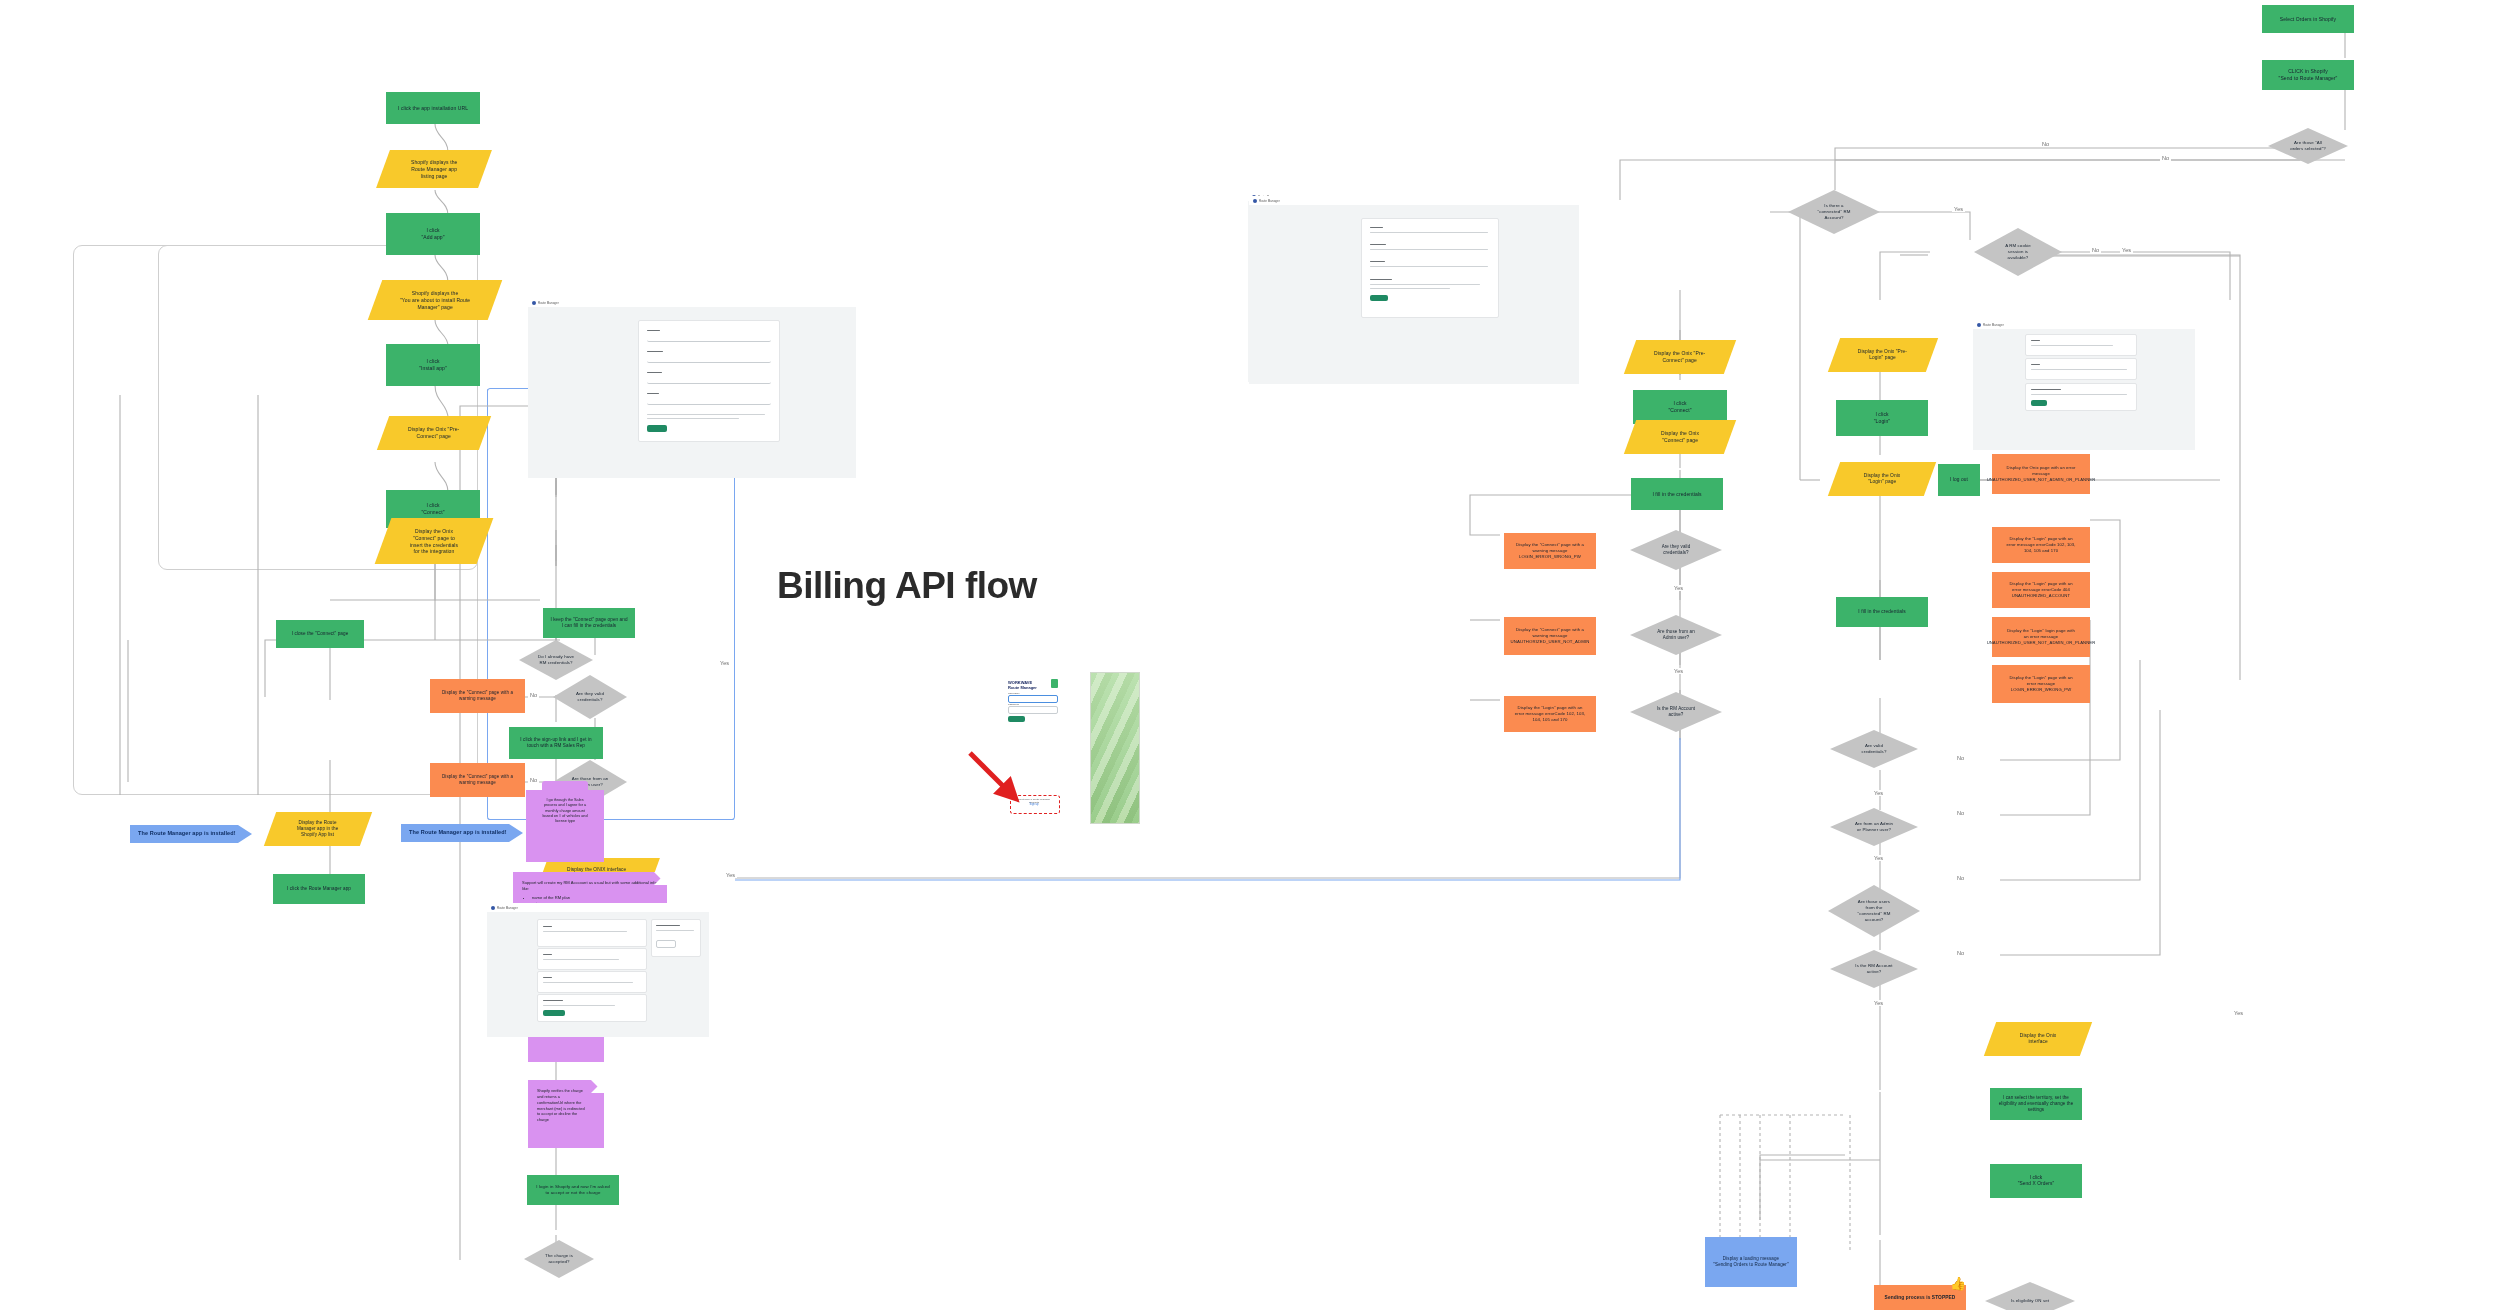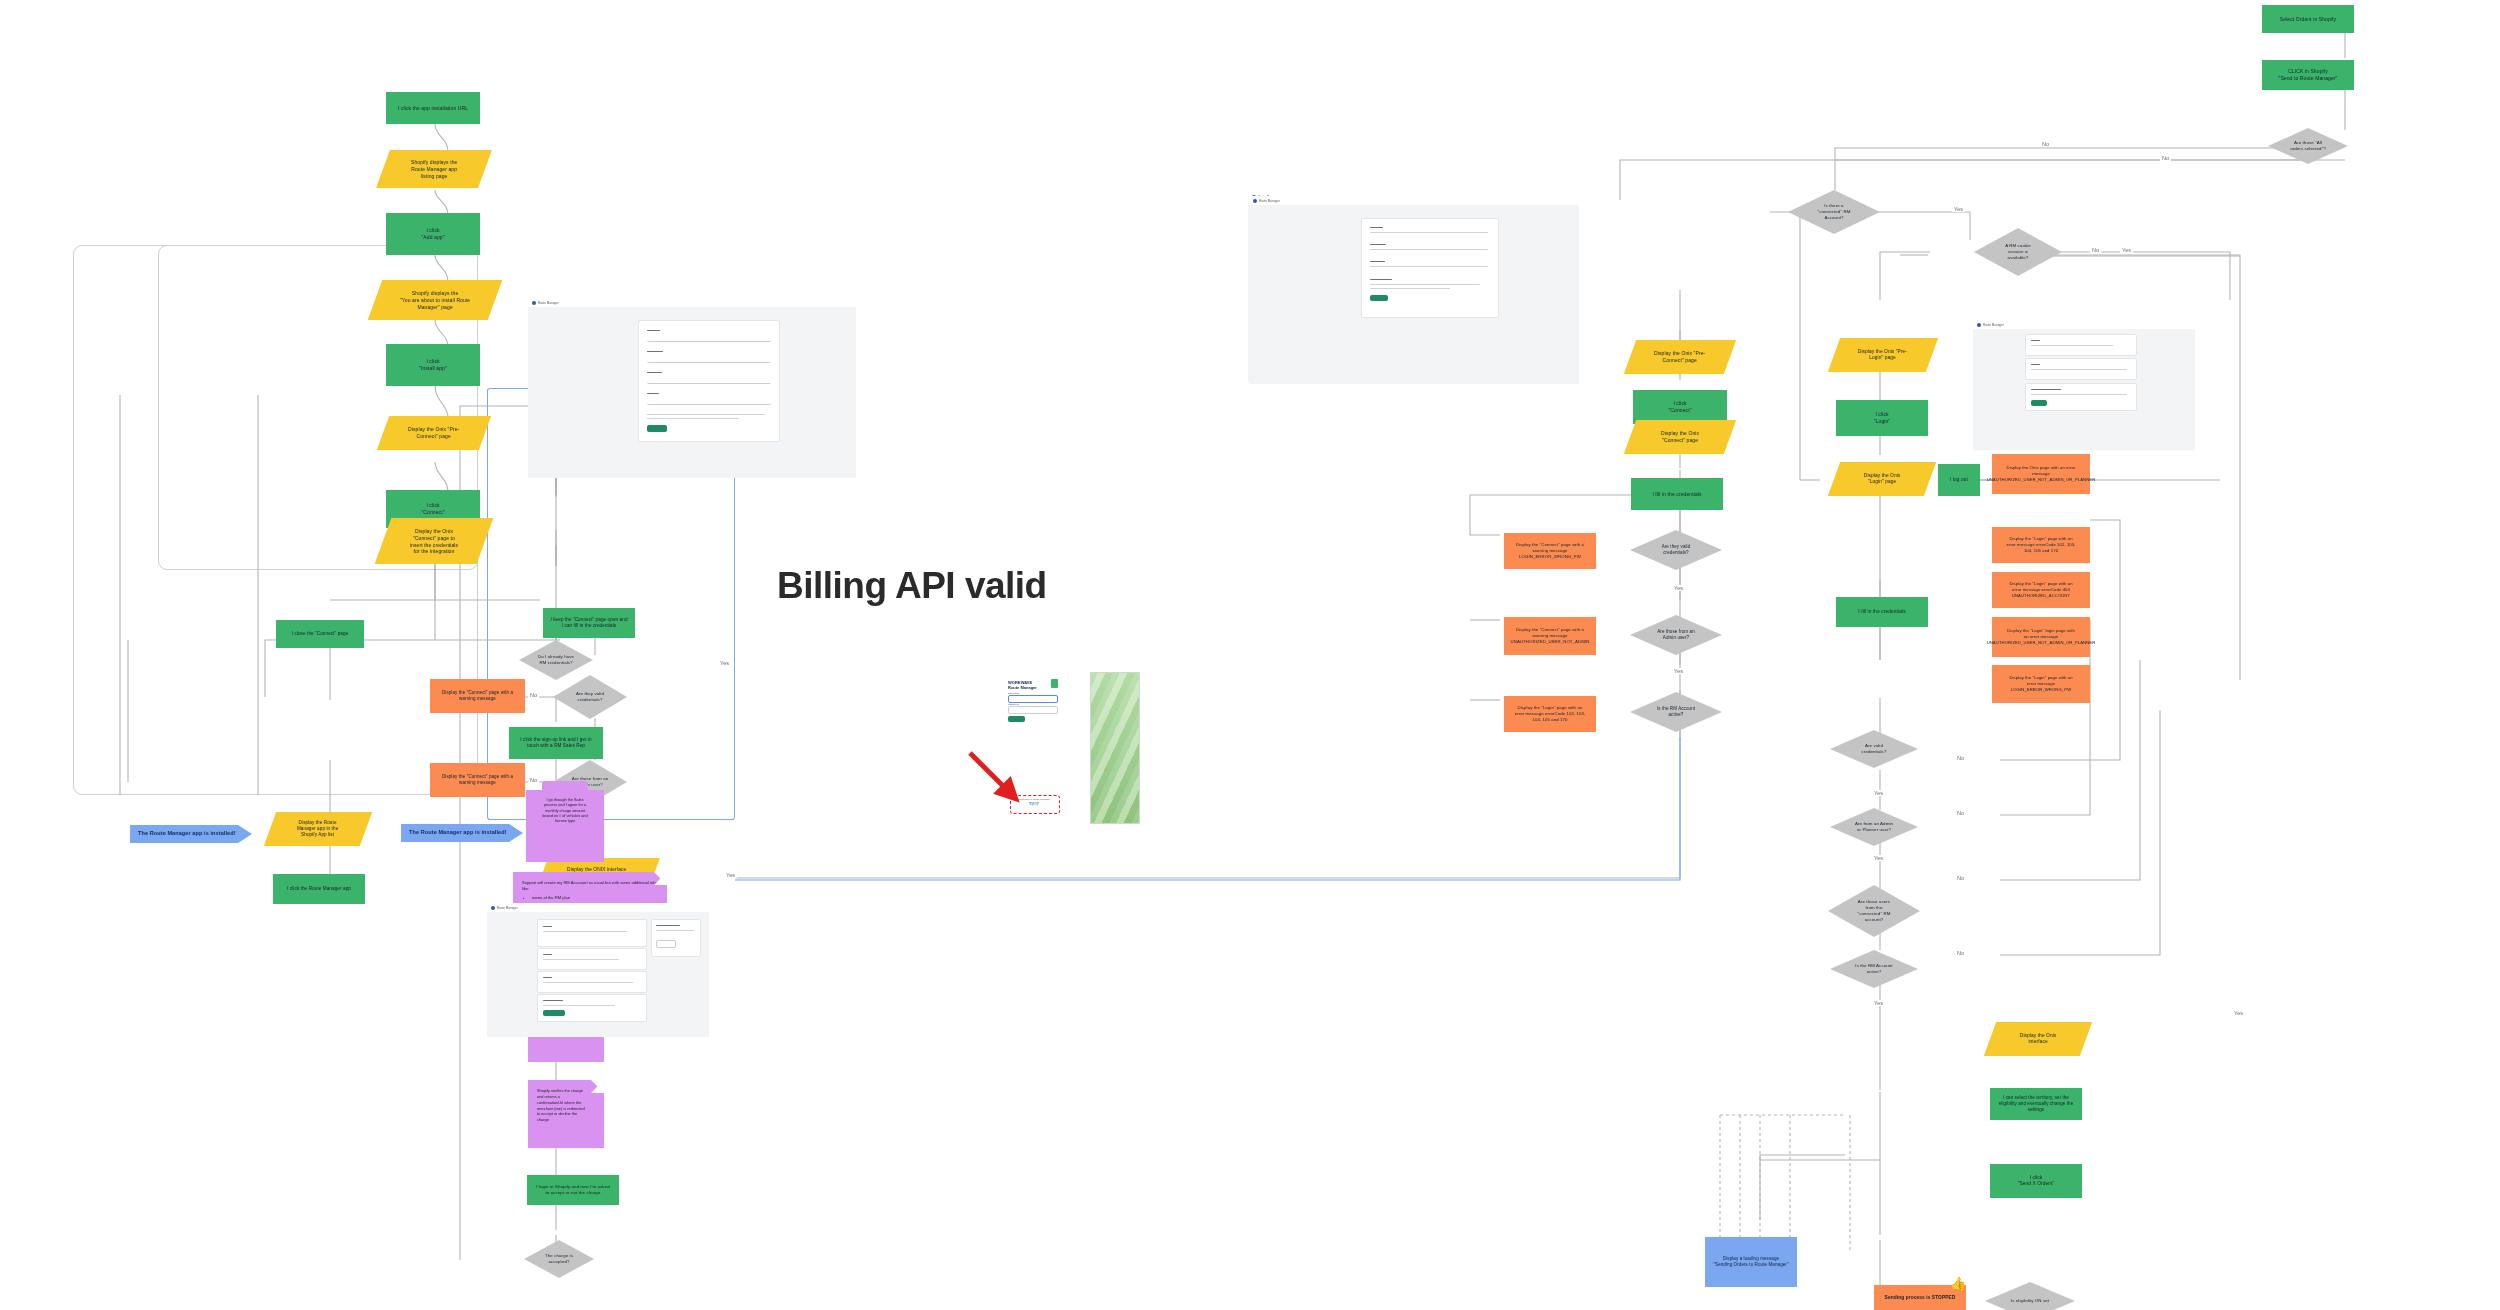--- a/index.html
+++ b/index.html
@@ -326,21 +326,21 @@
   <div class="elbl" style="left:1872px;top:790px;">Yes</div>
   <div class="elbl" style="left:1872px;top:855px;">Yes</div>
   <div class="elbl" style="left:1872px;top:1000px;">Yes</div>
   <div class="elbl" style="left:2040px;top:141px;">No</div>
   <div class="elbl" style="left:2160px;top:155px;">No</div>
   <div class="elbl" style="left:1952px;top:206px;">Yes</div>
   <div class="elbl" style="left:2090px;top:247px;">No</div>
   <div class="elbl" style="left:2120px;top:247px;">Yes</div>
   <div class="elbl" style="left:2232px;top:1010px;">Yes</div>
 
-  <div id="flow-title" style="left:777px;top:565px;">Billing API valid</div>
+  <div id="flow-title" style="left:777px;top:565px;">Billing API flow</div>
 
   <div class="node proc" style="left:386px;top:92px;width:94px;height:32px;font-size:5px;">I click the app installation URL</div>
 
   <div class="node io" style="left:383px;top:150px;width:102px;height:38px;font-size:5px;">
     <span>Shopify displays the
 Route Manager app
 listing page</span>
   </div>
 
   <div class="node proc" style="left:386px;top:213px;width:94px;height:42px;font-size:5px;">I click

